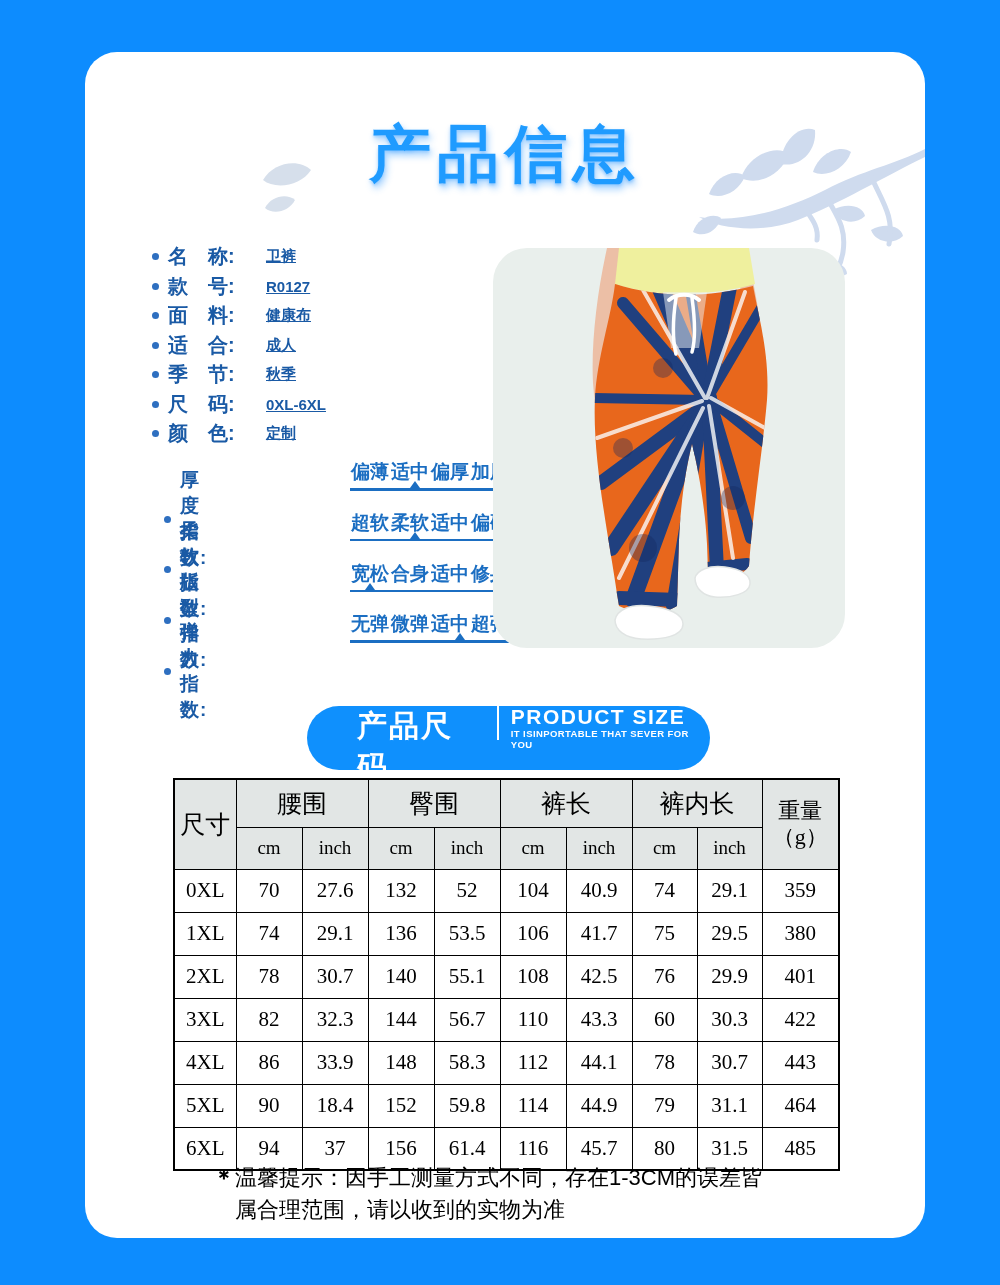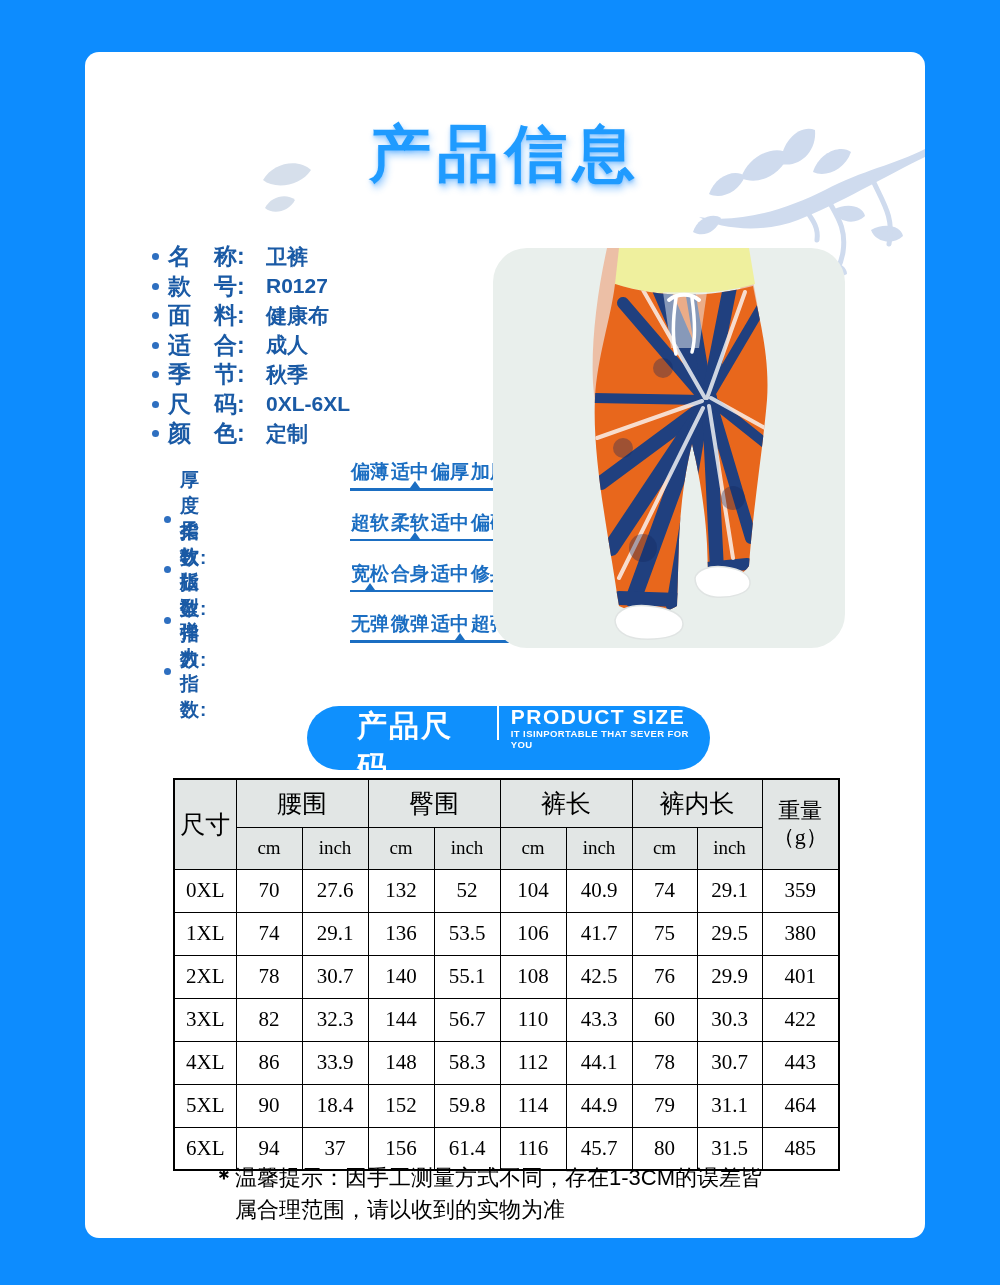--- a/index.html
+++ b/index.html
@@ -5,41 +5,41 @@
   * { margin:0; padding:0; box-sizing:border-box; }
   html,body { width:1000px; }
   body { font-family:"Liberation Sans","DejaVu Sans",sans-serif; }
 
   .page {
     position:relative; width:1000px; height:1285px;
     background:#0d8cfe; overflow:hidden;
   }
   .card {
     position:absolute; left:85px; top:52px; width:840px; height:1186px;
-    background:#ffffff; border-radius:14px; overflow:hidden;
+    background:#ffffff; border-radius:32px; overflow:hidden;
   }
 
   
   .branch { position:absolute; left:600px; top:62px; width:242px; height:192px; z-index:1; }
   .leaves-left { position:absolute; left:172px; top:108px; width:62px; height:66px; z-index:1; }
 
   
   .title {
     position:absolute; left:0; top:60px; width:100%; z-index:2;
     text-align:center; font-size:62px; font-weight:bold; letter-spacing:6px;
     color:#1f9bff;
     text-shadow:2px 5px 7px rgba(48,152,255,.45), 0 2px 3px rgba(120,190,255,.55);
   }
 
   
   .info-list { position:absolute; left:67px; top:190px; z-index:2; }
   .info-row { display:flex; align-items:center; height:29.5px; }
   .dot { width:7px; height:7px; border-radius:50%; background:#2e6fc0; margin-right:9px; flex:none; }
-  .info-label { width:98px; font-size:23px; font-weight:bold; color:#1a5aa5; }
-  .info-value { font-size:21px; font-weight:bold; color:#1a5aa5; }
+  .info-label { width:98px; font-size:20px; font-weight:bold; color:#1a5aa5; }
+  .info-value { font-size:15px; font-weight:bold; color:#1a5aa5;text-decoration:underline; }
 
   
   .index-list { position:absolute; left:67px; top:408px; z-index:2; }
   .index-row { position:relative; height:50.8px; }
   .index-head { display:flex; align-items:center; position:absolute; left:12px; top:7px; }
   .index-label { font-size:19px; font-weight:bold; color:#1a5aa5; letter-spacing:1px; }
   .options { position:absolute; left:198px; top:0; width:175px; display:flex; }
   .option { width:40px; text-align:center; font-size:19px; font-weight:bold; color:#1b6ec2; line-height:24px; }
   .underline { position:absolute; left:0; top:28px; width:175px; height:2.5px; background:#1b6ec2; }
   .marker {

